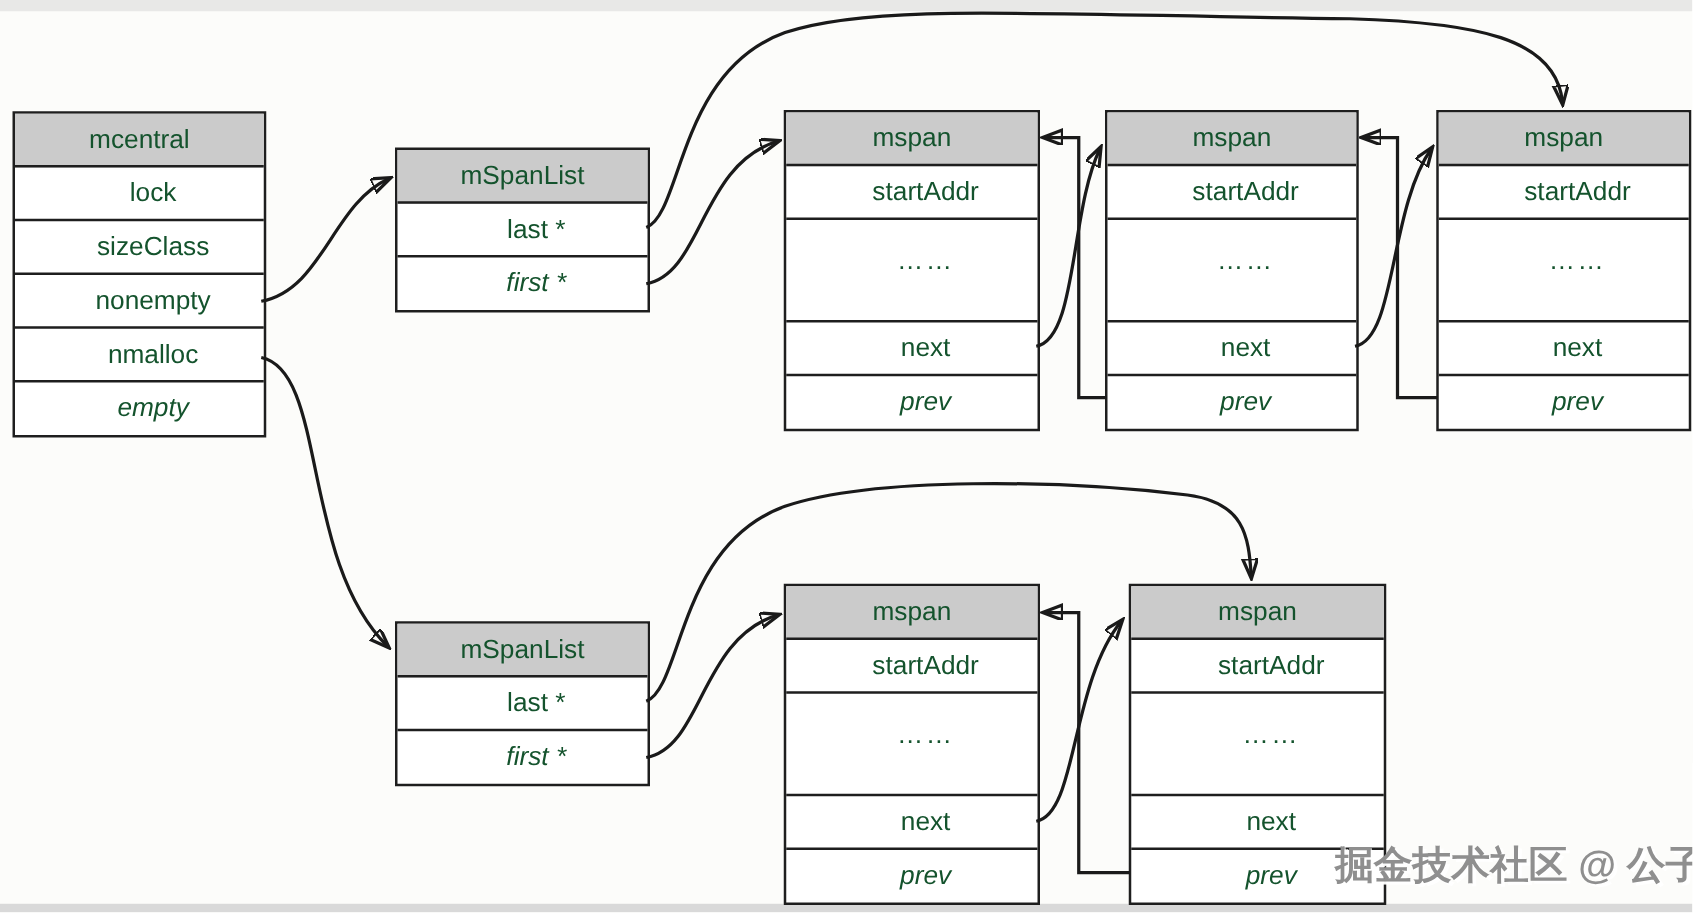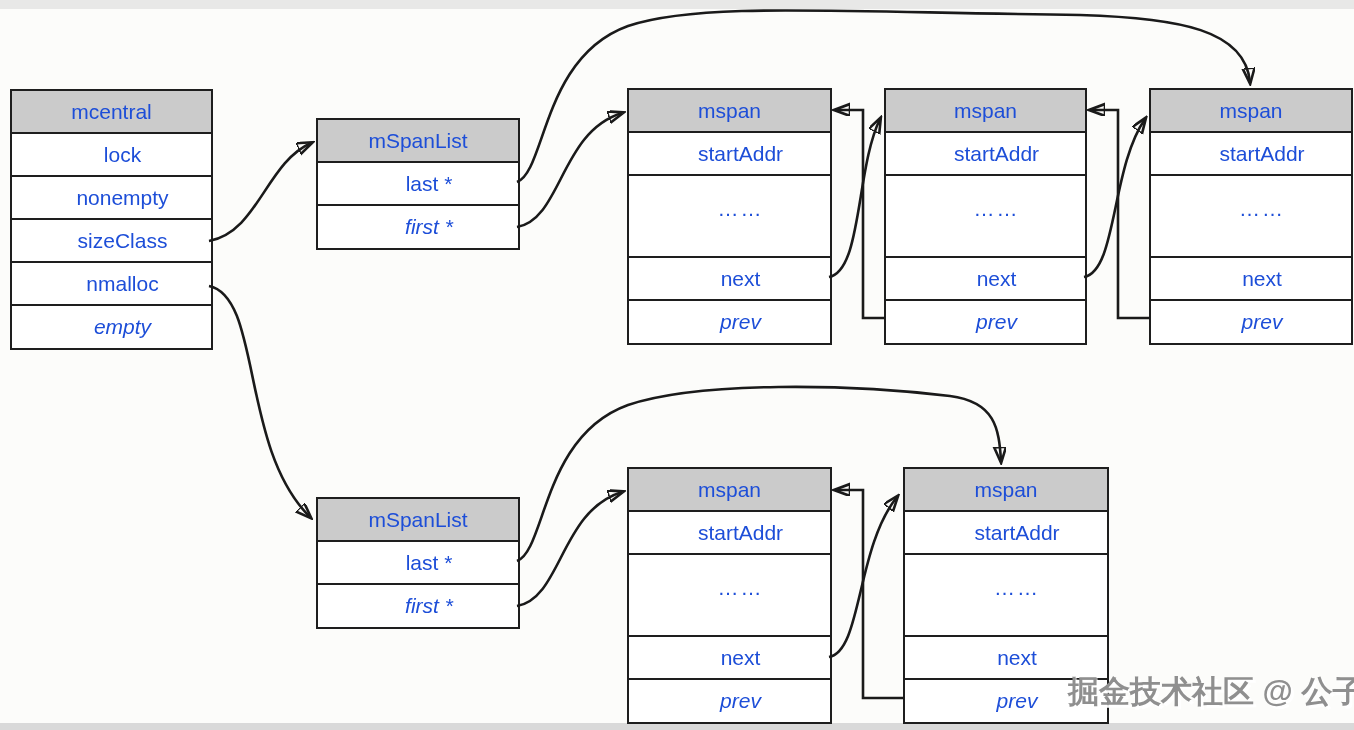--- a/index.html
+++ b/index.html
@@ -9,21 +9,21 @@
     font-family:"Liberation Sans", sans-serif;
   }
   .band-top{position:absolute;left:0;top:0;width:1354px;height:9px;background:#e8e8e7;}
   .band-bottom{position:absolute;left:0;bottom:0;width:1354px;height:7px;background:#d9d9d9;}
 
   .box{
     position:absolute;
     border:2px solid #1e1e1e;
     background:#ffffff;
     box-sizing:content-box;
-    color:#1d4ed8;
+    color:#14532d;
     font-size:21px;
     text-align:center;
   }
   .hdr{
     height:41px;line-height:41px;
     background:#cbcbcb;
     border-bottom:2px solid #1e1e1e;
     font-size:21px;
   }
   .row{height:41px;line-height:41px;border-bottom:2px solid #1e1e1e;padding-left:22px;}
@@ -45,22 +45,22 @@
 </head>
 <body>
 
 <div id="canvas">
   <div class="band-top"></div>
   <div class="band-bottom"></div>
 
   <div class="box" style="left:10px;top:89px;width:199px;">
     <div class="hdr">mcentral</div>
     <div class="row">lock</div>
+    <div class="row">sizeClass</div>
     <div class="row">nonempty</div>
-    <div class="row">sizeClass</div>
     <div class="row">nmalloc</div>
     <div class="row">empty</div>
   </div>
 
   <div class="box" style="left:316px;top:118px;width:200px;">
     <div class="hdr">mSpanList</div>
     <div class="row">last *</div>
     <div class="row">first *</div>
   </div>
 

